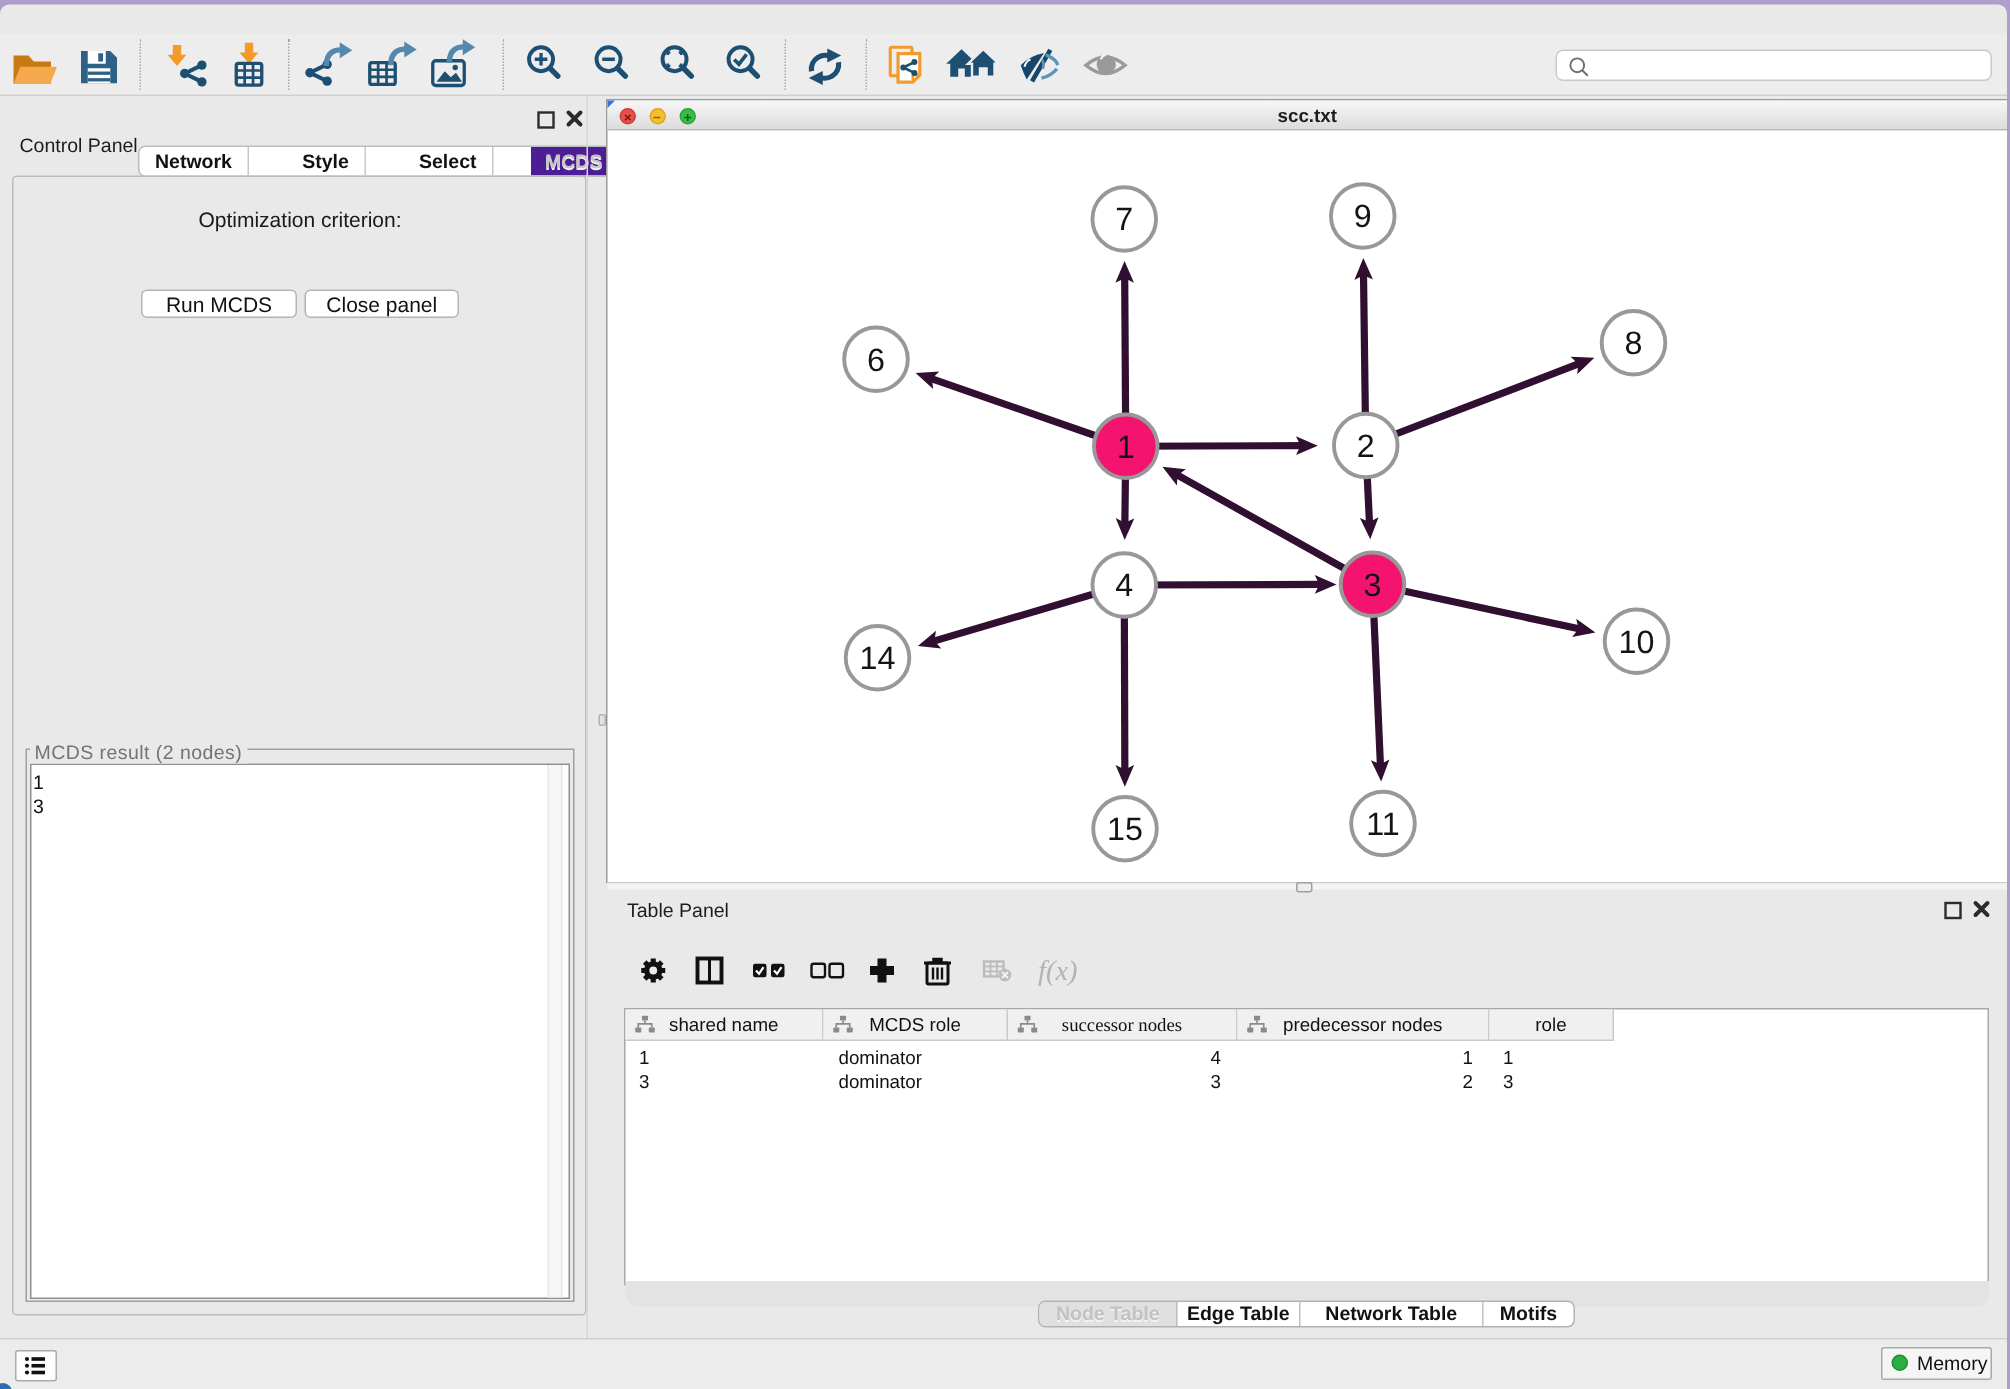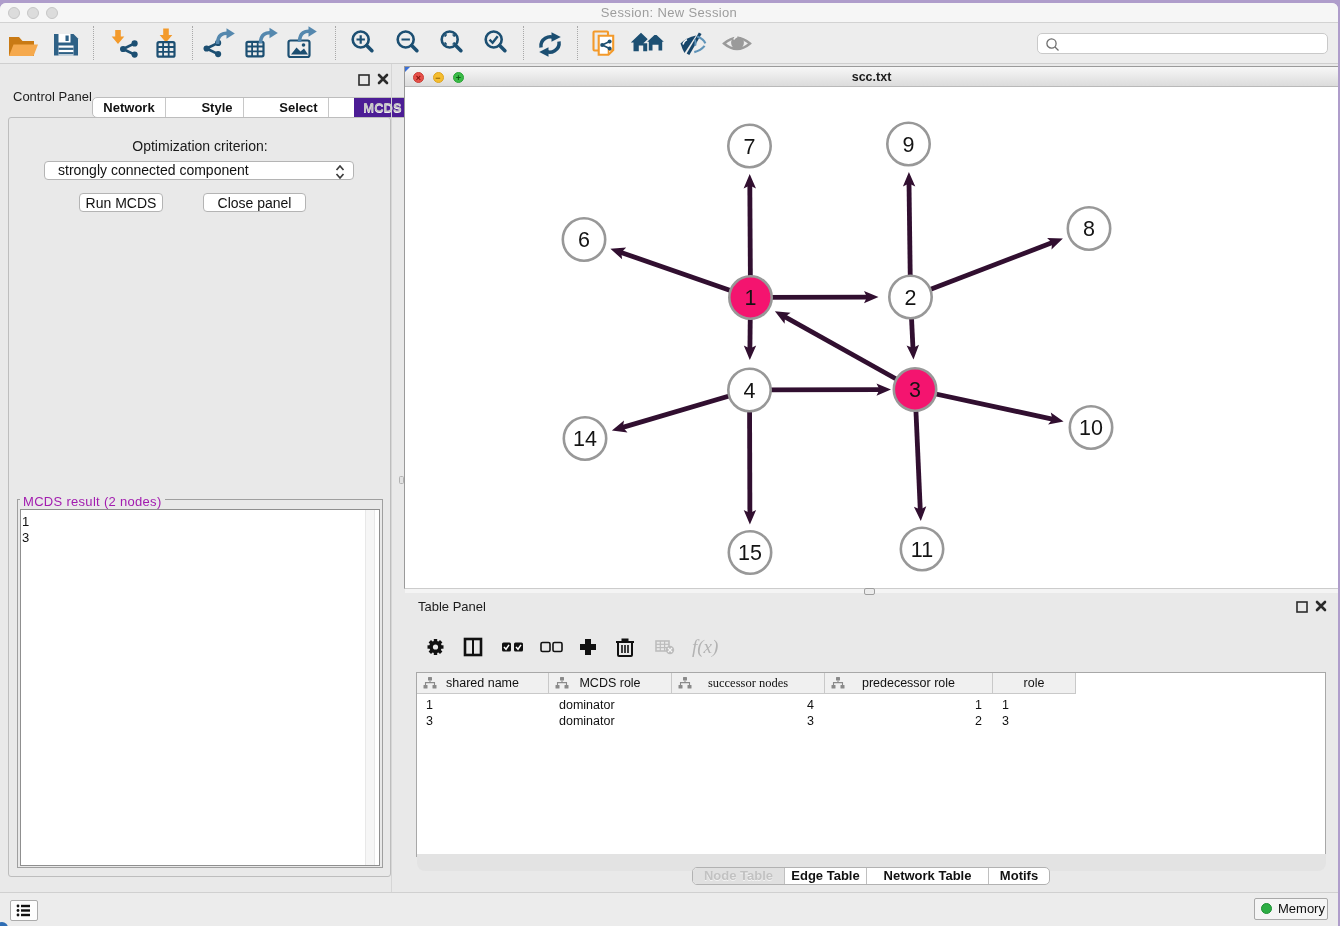--- a/index.html
+++ b/index.html
@@ -16,21 +16,21 @@
 
 #cp-title { position:absolute; left:13px; top:86px; font-size:13px; color:#1c1c1c; }
 #cp-tabs { position:absolute; left:92px; top:94px; height:21px; display:flex; border:1px solid #bdbdbd; border-radius:5px; overflow:hidden; background:#fff;gap:25px; }
 .cptab { font-size:13px; font-weight:bold; color:#111; line-height:19px; text-align:center; border-right:1px solid #c8c8c8; }
 #cp-pane { position:absolute; left:8px; top:114px; width:383px; height:760px; border:1px solid #bdbdbd; border-radius:3px; }
 #optlabel { position:absolute; left:0; top:135px; width:400px; text-align:center; font-size:14px; color:#1a1a1a; }
 #combo { position:absolute; left:44px; top:158px; width:310px; height:19px; background:#fff; border:1px solid #b4b4b4; border-radius:4px; font-size:14px; line-height:17px; padding-left:13px; color:#111; }
 .btn { position:absolute; top:190px; height:19px; background:#fff; border:1px solid #b4b4b4; border-radius:4px; font-size:14px; line-height:19px; text-align:center; color:#111; }
 
 #fs { position:absolute; left:17px; top:496px; width:366px; height:369px; border:1px solid #9f9f9f; }
-#fs-legend { position:absolute; left:20px; top:491px; z-index:5; letter-spacing:0.3px; background:#e9e9e9; padding:0 3px; font-size:13px; color:#a21caf; }
+#fs-legend { position:absolute; left:20px; top:491px; z-index:5; letter-spacing:0.3px; background:#e9e9e9; padding:0 3px; font-size:13px; color:#737373; }
 #fs-white { position:absolute; left:20px; top:506px; width:360px; height:357px; background:#fff; border:1px solid #8f8f8f; }
 #fs-scroll { position:absolute; left:344px; top:0; width:10px; height:355px; background:#f6f6f6; border-left:1px solid #e8e8e8; border-right:1px solid #e8e8e8; }
 
 #vgutter-line { position:absolute; left:391px; top:61px; width:1px; height:831px; background:#d6d6d6; }
 
 #netwin { position:absolute; left:404px; top:63px; width:935px; height:523px; border:1px solid #9a9a9a; border-bottom-color:#cccccc; background:#fff; }
 #nw-title { position:absolute; left:0; top:0; width:100%; height:20px; background:linear-gradient(#f7f7f7,#dcdcdc); border-bottom:1px solid #b9b9b9; }
 .mac { position:absolute; top:4.5px; width:11px; height:11px; border-radius:50%; font-size:9px; font-weight:bold; text-align:center; line-height:10px; }
 #nw-title-text { position:absolute; left:0; top:0; width:100%; text-align:center; font-size:12.5px; font-weight:bold; color:#1c1c1c; line-height:20px; }
 
@@ -43,26 +43,20 @@
 .bttab { font-size:13px; font-weight:bold; color:#111; line-height:16px; text-align:center; border-right:1px solid #c0c0c0; }
 
 #statusbar { position:absolute; left:0; top:889px; width:100%; height:34px; background:#ececec; border-top:1px solid #d0d0d0; }
 #listbtn { position:absolute; left:10px; top:7px; width:28px; height:21px; background:#fdfdfd; border:1px solid #ababab; border-radius:2px; }
 #membtn { position:absolute; left:1254px; top:5px; width:74px; height:22px; background:#f5f5f5; border:1px solid #a9a9a9; border-radius:2px; font-size:13px; color:#111; line-height:20px; text-align:left; padding-left:6px; }
 </style>
 </head>
 <body>
 <div id="win">
 
-  <div id="titlebar">
-    <div class="tl" style="left:8px;"></div>
-    <div class="tl" style="left:27px;"></div>
-    <div class="tl" style="left:46px;"></div>
-    <div id="titletext">Session: New Session</div>
-  </div>
 
   <div id="toolbar">
     <svg id="tb-icons" width="780" height="41" style="position:absolute;left:0;top:0;" viewBox="0 0 780 41">
 <path d="M9 33 L9 14 L19 14 L22.5 18 L34 18 L34 33 Z" fill="#c97a14"></path>
 <path d="M13.5 21.5 L38 21.5 L33.5 33 L9 33 Z" fill="#f5a94d"></path>
 <path d="M54 11 L73.5 11 L78 15.5 L78 32.5 L54 32.5 Z" fill="#2e6186"></path>
 <rect x="58.5" y="11" width="12" height="8.5" fill="#fff"></rect>
 <rect x="65.5" y="12.5" width="3.2" height="5.5" fill="#2e6186"></rect>
 <rect x="58.5" y="22.5" width="15" height="10" fill="#fff"></rect>
 <rect x="58.5" y="24.7" width="15" height="2.2" fill="#2e6186"></rect>
@@ -164,27 +158,21 @@
     <path d="M23 3 L31 11 M31 3 L23 11" stroke="#2b2b2b" stroke-width="2.6" stroke-linecap="round"></path>
   </svg>
   <div id="cp-tabs">
     <div class="cptab" style="width:73px;">Network</div>
     <div class="cptab" style="width:53px;">Style</div>
     <div class="cptab" style="width:60px;">Select</div>
     <div class="cptab" style="width:57px;background:#4c1d95;color:#c6c6c6;text-shadow:0 1px 0 #f2f2f2;border-right:none;">MCDS</div>
   </div>
   <div id="cp-pane"></div>
   <div id="optlabel">Optimization criterion:</div>
-  <div id="combo">strongly connected component
-    <svg width="10" height="16" style="position:absolute;right:8px;top:1.5px;" viewBox="0 0 10 16">
-      <path d="M1.5 6 L5 2 L8.5 6" fill="none" stroke="#3c3c3c" stroke-width="1.7"></path>
-      <path d="M1.5 10 L5 14 L8.5 10" fill="none" stroke="#3c3c3c" stroke-width="1.7"></path>
-    </svg>
-  </div>
-  <div class="btn" style="left:79px;width:84px;">Run MCDS</div>
+  <div class="btn" style="left:94px;width:104px;">Run MCDS</div>
   <div class="btn" style="left:203px;width:103px;">Close panel</div>
   <div id="fs"></div>
   <div id="fs-legend">MCDS result (2 nodes)</div>
   <div id="fs-white">
     <div style="position:absolute;left:1px;top:4px;font-size:13px;color:#111;line-height:16px;">1<br>3</div>
     <div id="fs-scroll"></div>
   </div>
 
   <div id="vgutter-line"></div>
 
@@ -334,21 +322,21 @@
           </g>
           <path d="M7 3.4 L7 5.6 M2.5 8 L2.5 5.6 L11.5 5.6 L11.5 8" fill="none" stroke="#8a8a8a" stroke-width="1.1"></path>
         </svg><span>successor nodes</span></div>
     <div class="th" style="left:408px;width:168px;"><svg width="14" height="12" style="position:absolute;left:6px;top:4px;" viewBox="0 0 14 12">
           <g fill="#8a8a8a">
             <rect x="5" y="0" width="4" height="3.4" rx="0.5"></rect>
             <rect x="0.5" y="8" width="4" height="3.4" rx="0.5"></rect>
             <rect x="9.5" y="8" width="4" height="3.4" rx="0.5"></rect>
           </g>
           <path d="M7 3.4 L7 5.6 M2.5 8 L2.5 5.6 L11.5 5.6 L11.5 8" fill="none" stroke="#8a8a8a" stroke-width="1.1"></path>
-        </svg><span>predecessor role</span></div>
+        </svg><span>predecessor nodes</span></div>
     <div class="th" style="left:576px;width:83px;"><span>role</span></div>
     <div class="td" style="left:9px;top:24px;">1</div>
     <div class="td" style="left:9px;top:40px;">3</div>
     <div class="td" style="left:142px;top:24px;">dominator</div>
     <div class="td" style="left:142px;top:40px;">dominator</div>
     <div class="td" style="left:255px;top:24px;width:142px;text-align:right;">4</div>
     <div class="td" style="left:255px;top:40px;width:142px;text-align:right;">3</div>
     <div class="td" style="left:408px;top:24px;width:157px;text-align:right;">1</div>
     <div class="td" style="left:408px;top:40px;width:157px;text-align:right;">2</div>
     <div class="td" style="left:585px;top:24px;">1</div>

